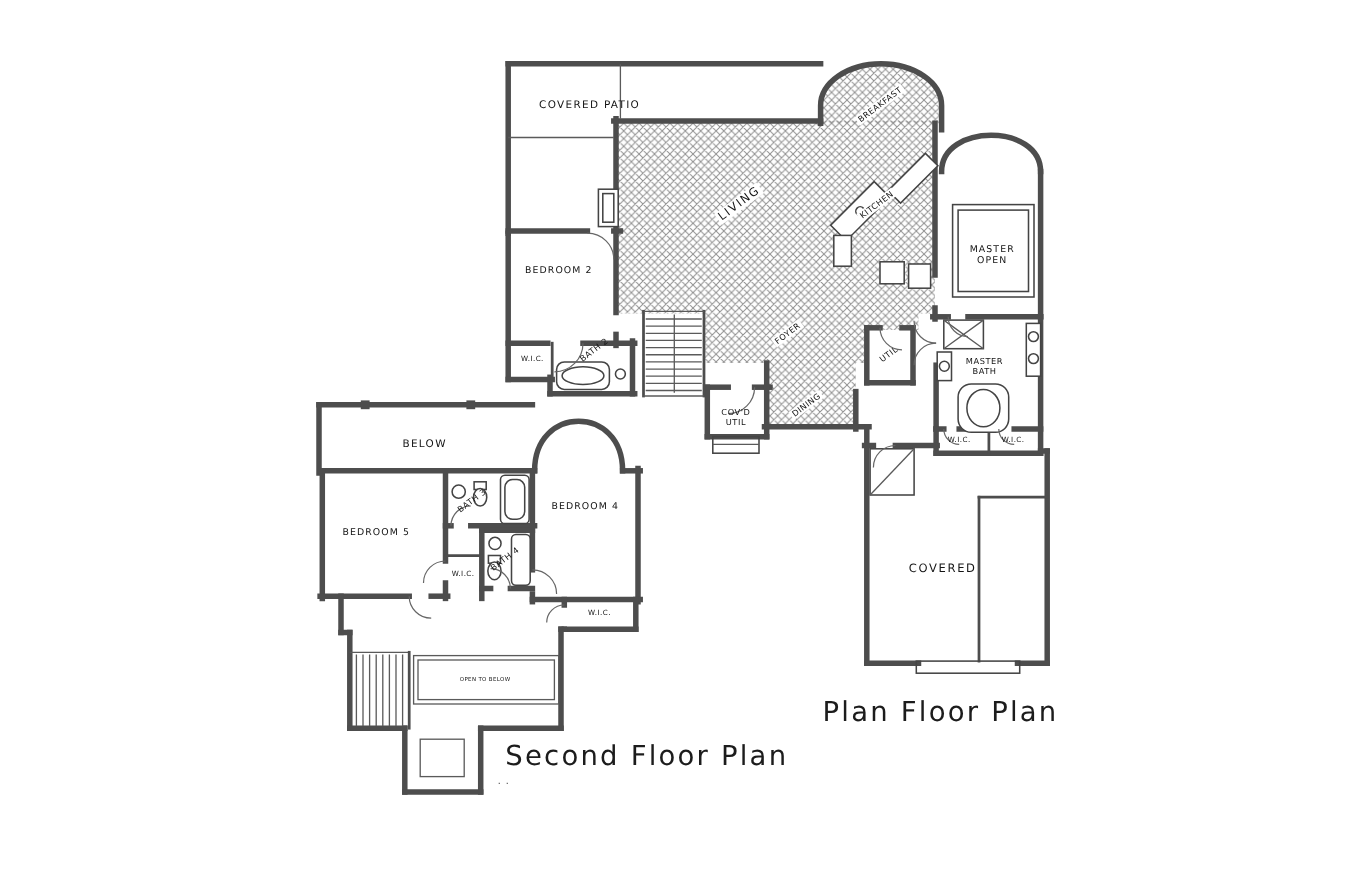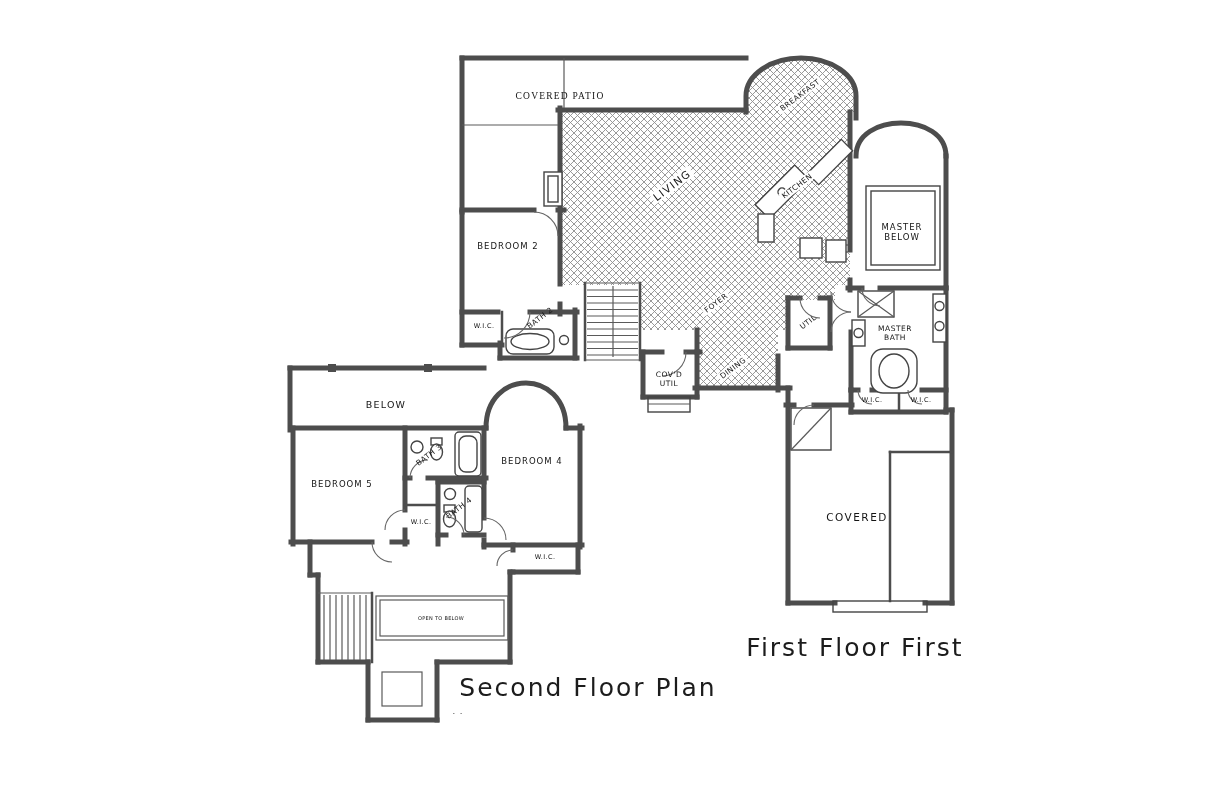--- a/index.html
+++ b/index.html
@@ -278,25 +278,25 @@
       <path class="arc" d="M372,542 A20,20 0 0 0 392,562"></path>
       <path class="arc" d="M385,530 A20,20 0 0 1 405,510"></path>
       <path class="arc" d="M410,478 A18,18 0 0 1 428,460"></path>
       <path class="arc" d="M464,535 A18,18 0 0 0 446,517"></path>
       <path class="arc" d="M484,518 A22,22 0 0 1 506,540"></path>
       <path class="arc" d="M513,550 A16,16 0 0 0 497,566"></path>
     </g>
   </g>
 </svg>
 
-<div class="label med" style="left:560px; top:96px;font-family:Liberation Serif, serif;">COVERED PATIO</div>
+<div class="label med" style="left:536px; top:96px;">COVERED PATIO</div>
 <div class="label rot small halo" style="left:800px; top:95px;">BREAKFAST</div>
 <div class="label big rot halo" style="left:672px; top:185px;">LIVING</div>
 <div class="label rot small halo" style="left:797px; top:186px;">KITCHEN</div>
-<div class="label wrap" style="left:902px; top:232px; width:54px;">MASTER BELOW</div>
+<div class="label wrap" style="left:902px; top:232px; width:54px;">MASTER OPEN</div>
 <div class="label" style="left:508px; top:246px;">BEDROOM 2</div>
 <div class="label rot small" style="left:540px; top:318px;">BATH 2</div>
 <div class="label tiny" style="left:484px; top:326px;">W.I.C.</div>
 <div class="label rot small halo" style="left:716px; top:303px;">FOYER</div>
 <div class="label rot small halo" style="left:733px; top:368px;">DINING</div>
 <div class="label rot small" style="left:808px; top:322px;">UTIL</div>
 <div class="label wrap small" style="left:669px; top:379px; width:40px;">COV'D UTIL</div>
 <div class="label wrap small" style="left:895px; top:333px; width:52px;text-align:center;">MASTER BATH</div>
 <div class="label tiny" style="left:872px; top:400px;">W.I.C.</div>
 <div class="label tiny" style="left:921px; top:400px;">W.I.C.</div>
@@ -304,17 +304,17 @@
 
 <div class="label med" style="left:386px; top:404px;">BELOW</div>
 <div class="label" style="left:342px; top:484px;">BEDROOM 5</div>
 <div class="label rot small" style="left:429px; top:455px;">BATH 3</div>
 <div class="label" style="left:532px; top:461px;">BEDROOM 4</div>
 <div class="label rot small" style="left:459px; top:508px;">BATH 4</div>
 <div class="label tiny" style="left:421px; top:522px;">W.I.C.</div>
 <div class="label tiny" style="left:545px; top:557px;">W.I.C.</div>
 <div class="label micro" style="left:441px; top:618px;">OPEN TO BELOW</div>
 
-<div class="title" style="left:855px; top:647px;">First Floor First</div>
+<div class="title" style="left:855px; top:647px;">Plan Floor Plan</div>
 <div class="title" style="left:588px; top:687px;text-align:right;">Second Floor Plan</div>
 <div class="label" style="left:458px; top:711px; color:#444;">. .</div>
 
 </div>
 
 </body></html>

